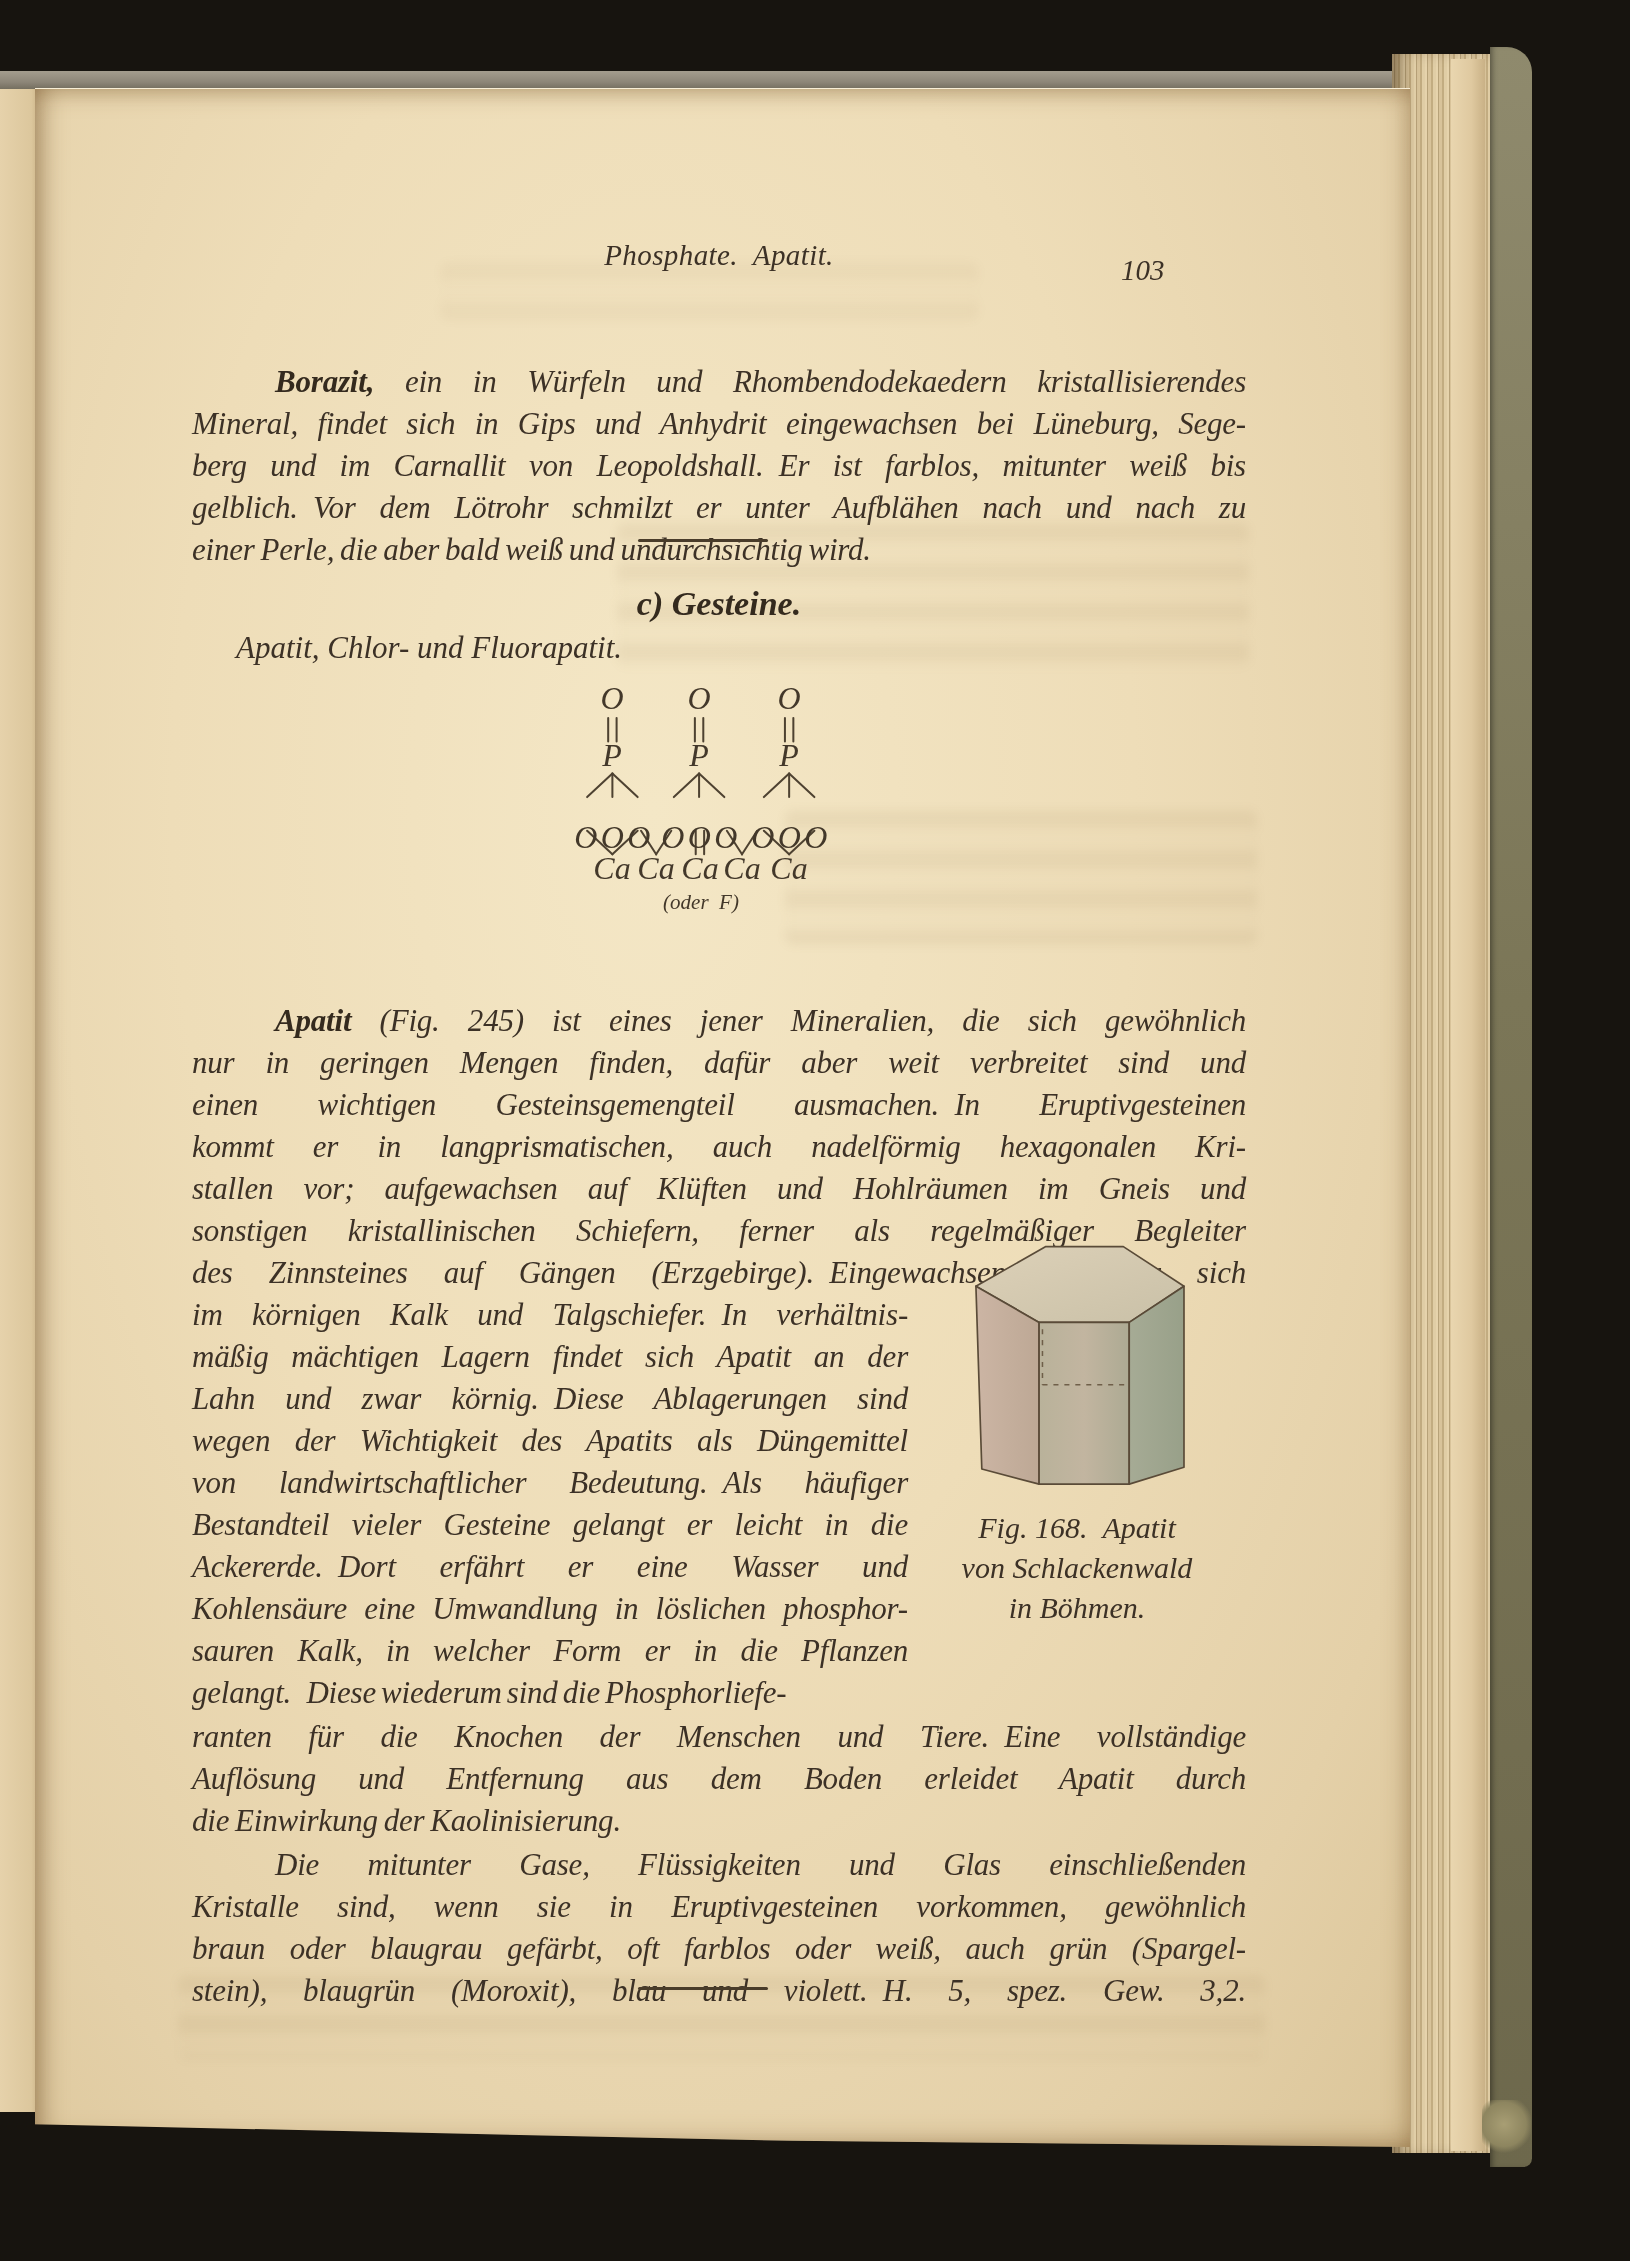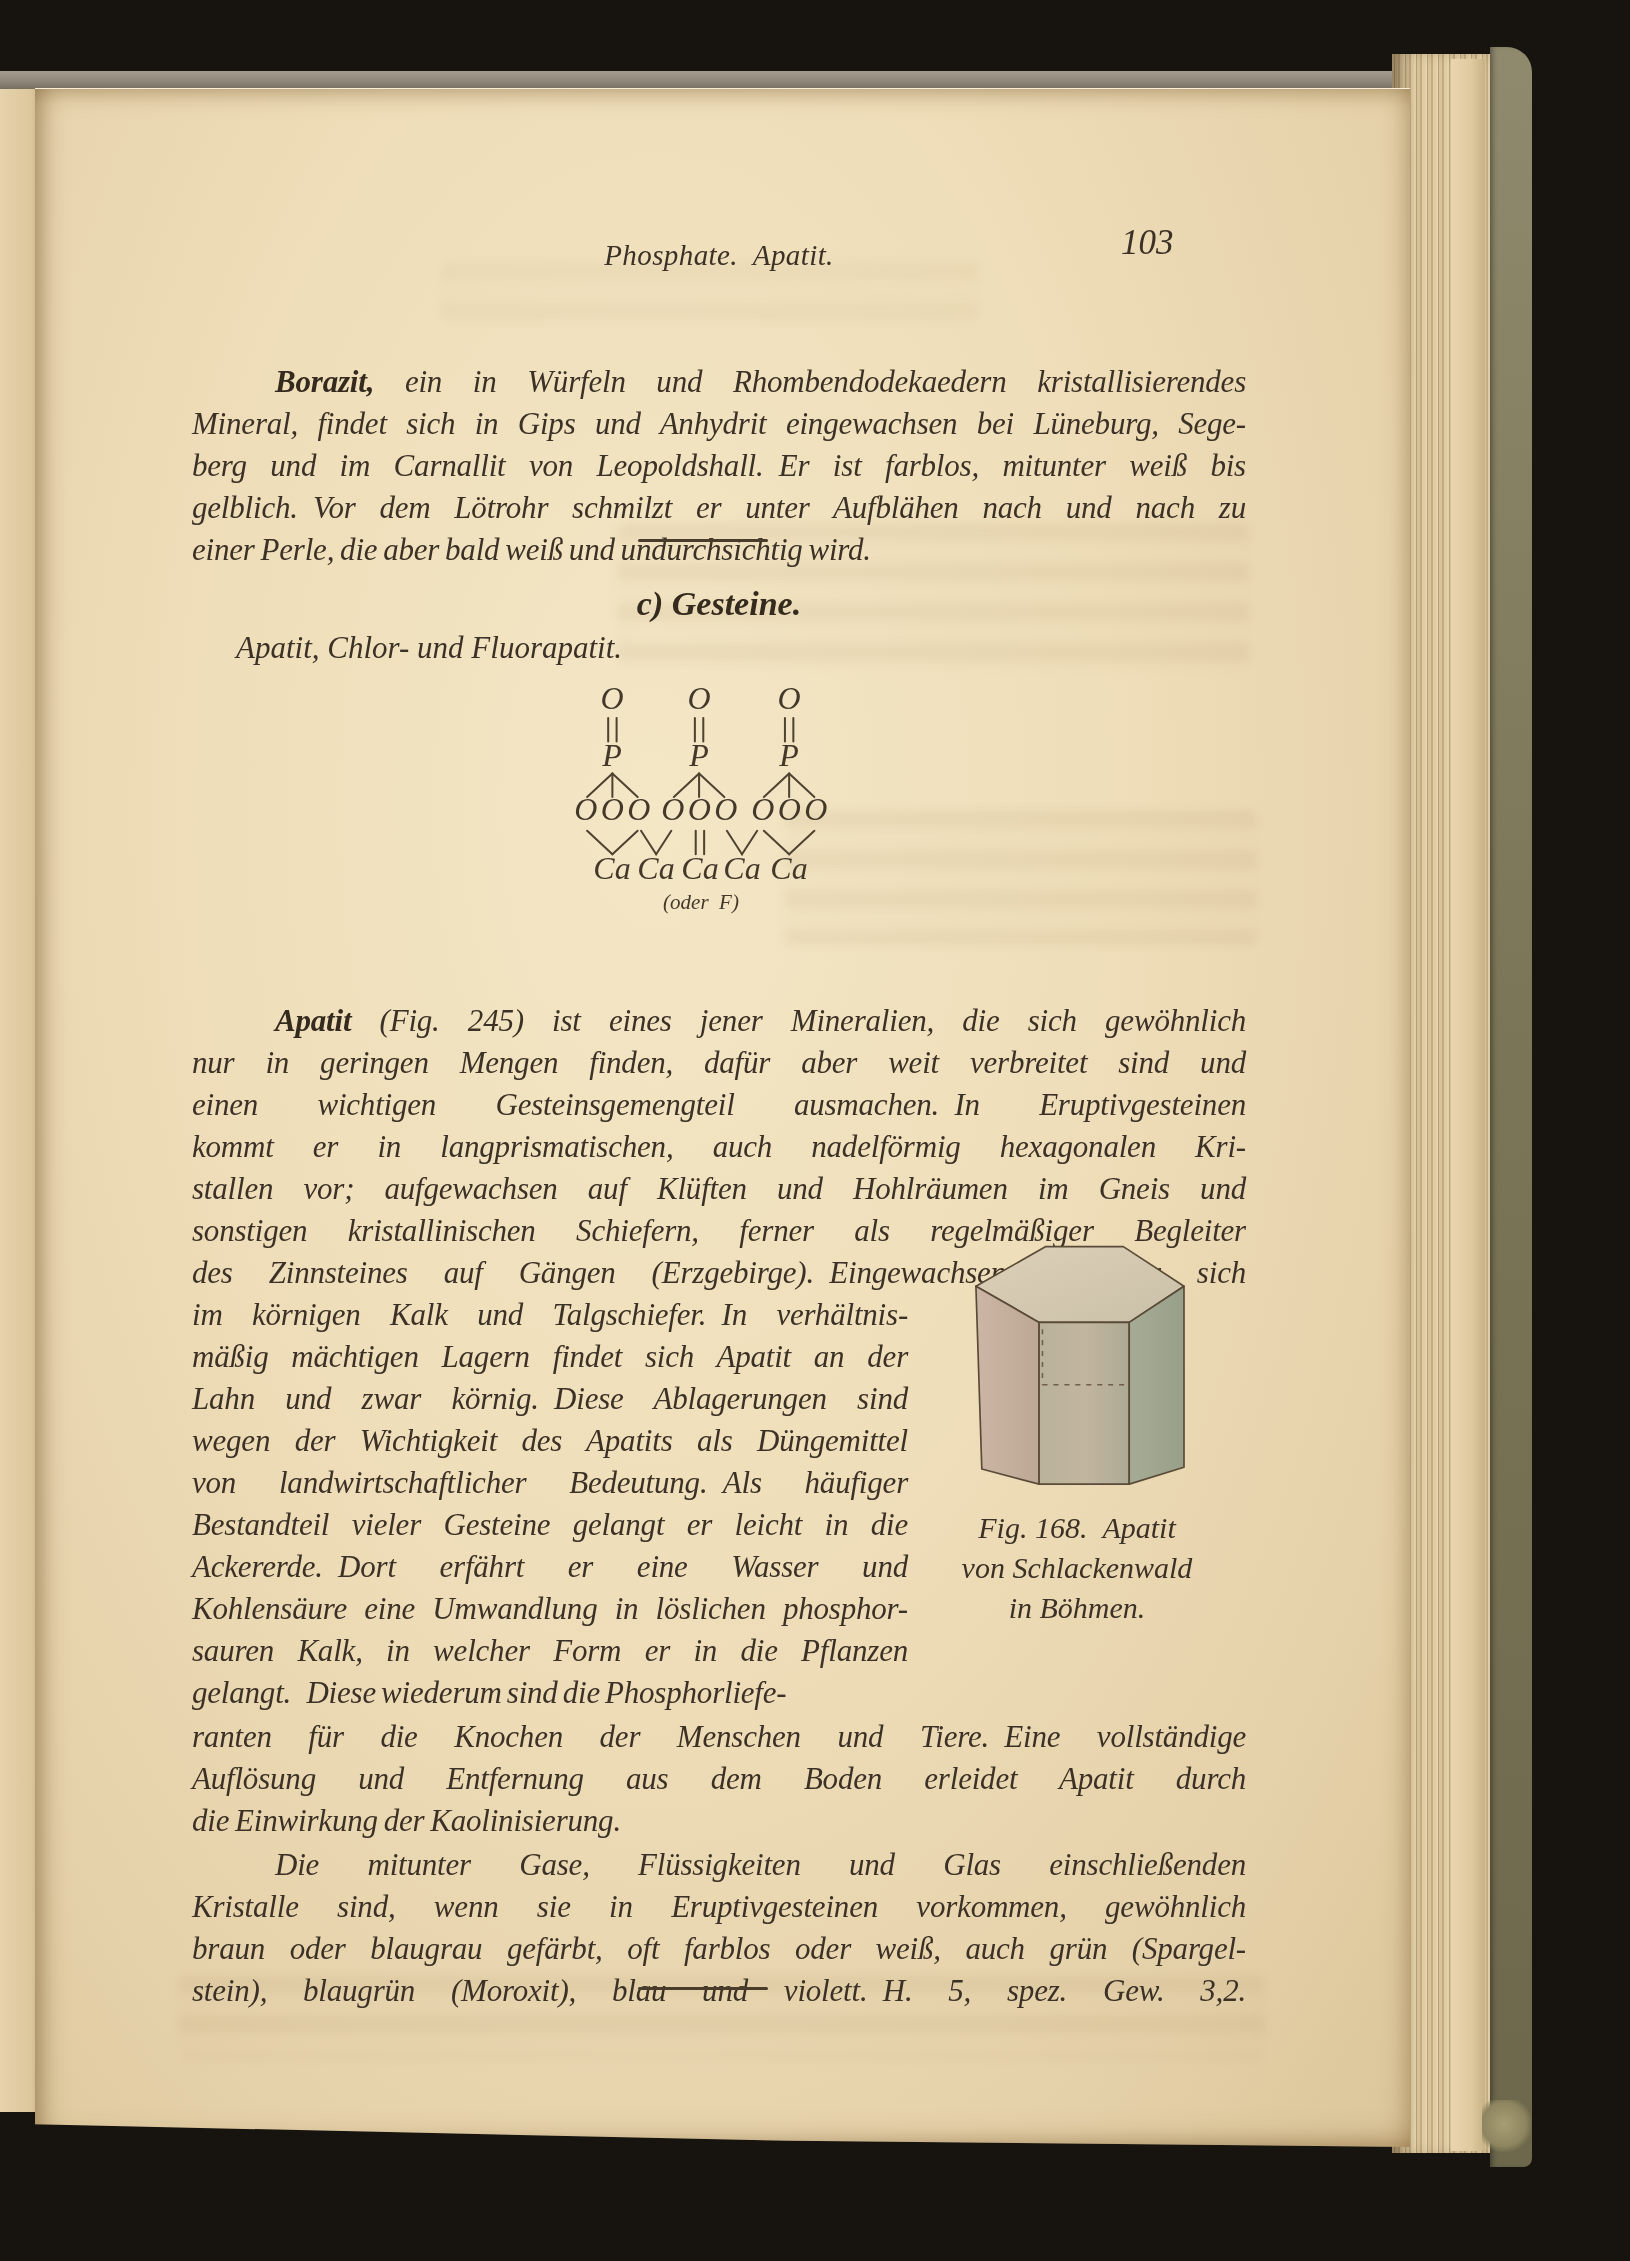--- a/index.html
+++ b/index.html
@@ -67,35 +67,35 @@
     letter-spacing:-0.2px;word-spacing:-1.7px;white-space:normal;
   }
   .ln.endline{text-align-last:left;}
   .ln.indent{padding-left:83px;}
   .narrow .ln{word-spacing:-2.5px;}
   b{font-weight:bold;color:#342a1e;}
   .running-head{
     position:absolute;left:157px;top:150px;width:1054px;
     text-align:center;font-size:29px;letter-spacing:0.4px;
   }
-  .page-num{position:absolute;left:1086px;top:134px;font-size:35px;}
+  .page-num{position:absolute;left:1086px;top:165px;font-size:29px;}
   .rule{position:absolute;width:130px;height:2.5px;background:#493c2a;border-radius:1.7px;}
   .sect-heading{
     position:absolute;left:157px;top:496px;width:1054px;text-align:center;
     font-size:34px;font-weight:bold;color:#342a1e;
   }
   .intro-line{position:absolute;left:201px;top:541px;font-size:31px;}
   
   .formula{position:absolute;left:521px;top:590px;width:303px;height:253px;}
   .formula svg{position:absolute;left:0;top:0;}
   .fatom{
     position:absolute;transform:translateX(-50%);
     font-size:32px;line-height:34px;color:#43382a;
   }
-  .fatom.small-gap{letter-spacing:3.4px;}
+  .fatom.small-gap{letter-spacing:3.4px;margin-top:28px;}
   .falt{position:absolute;transform:translateX(-50%);font-size:21px;color:#43382a;}
   
   .figure{position:absolute;left:903px;top:1134px;width:278px;}
   .fig-caption{
     position:absolute;left:903px;top:1419px;width:278px;text-align:center;
     font-size:30px;line-height:40px;color:#3d332
 7;}
   .capline{height:40px;}
 </style>
 </head>

